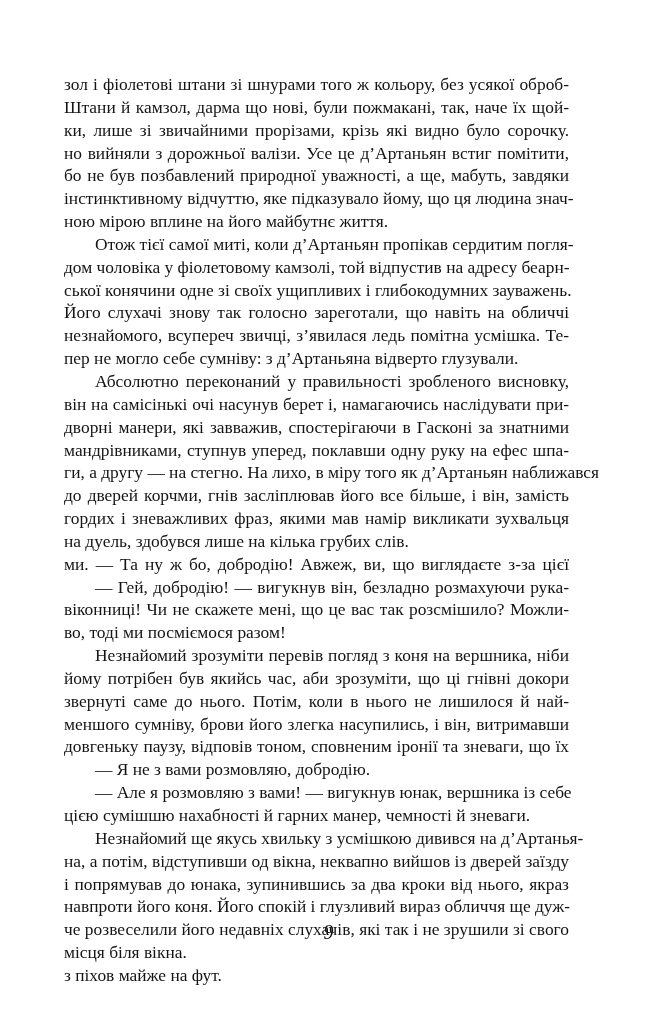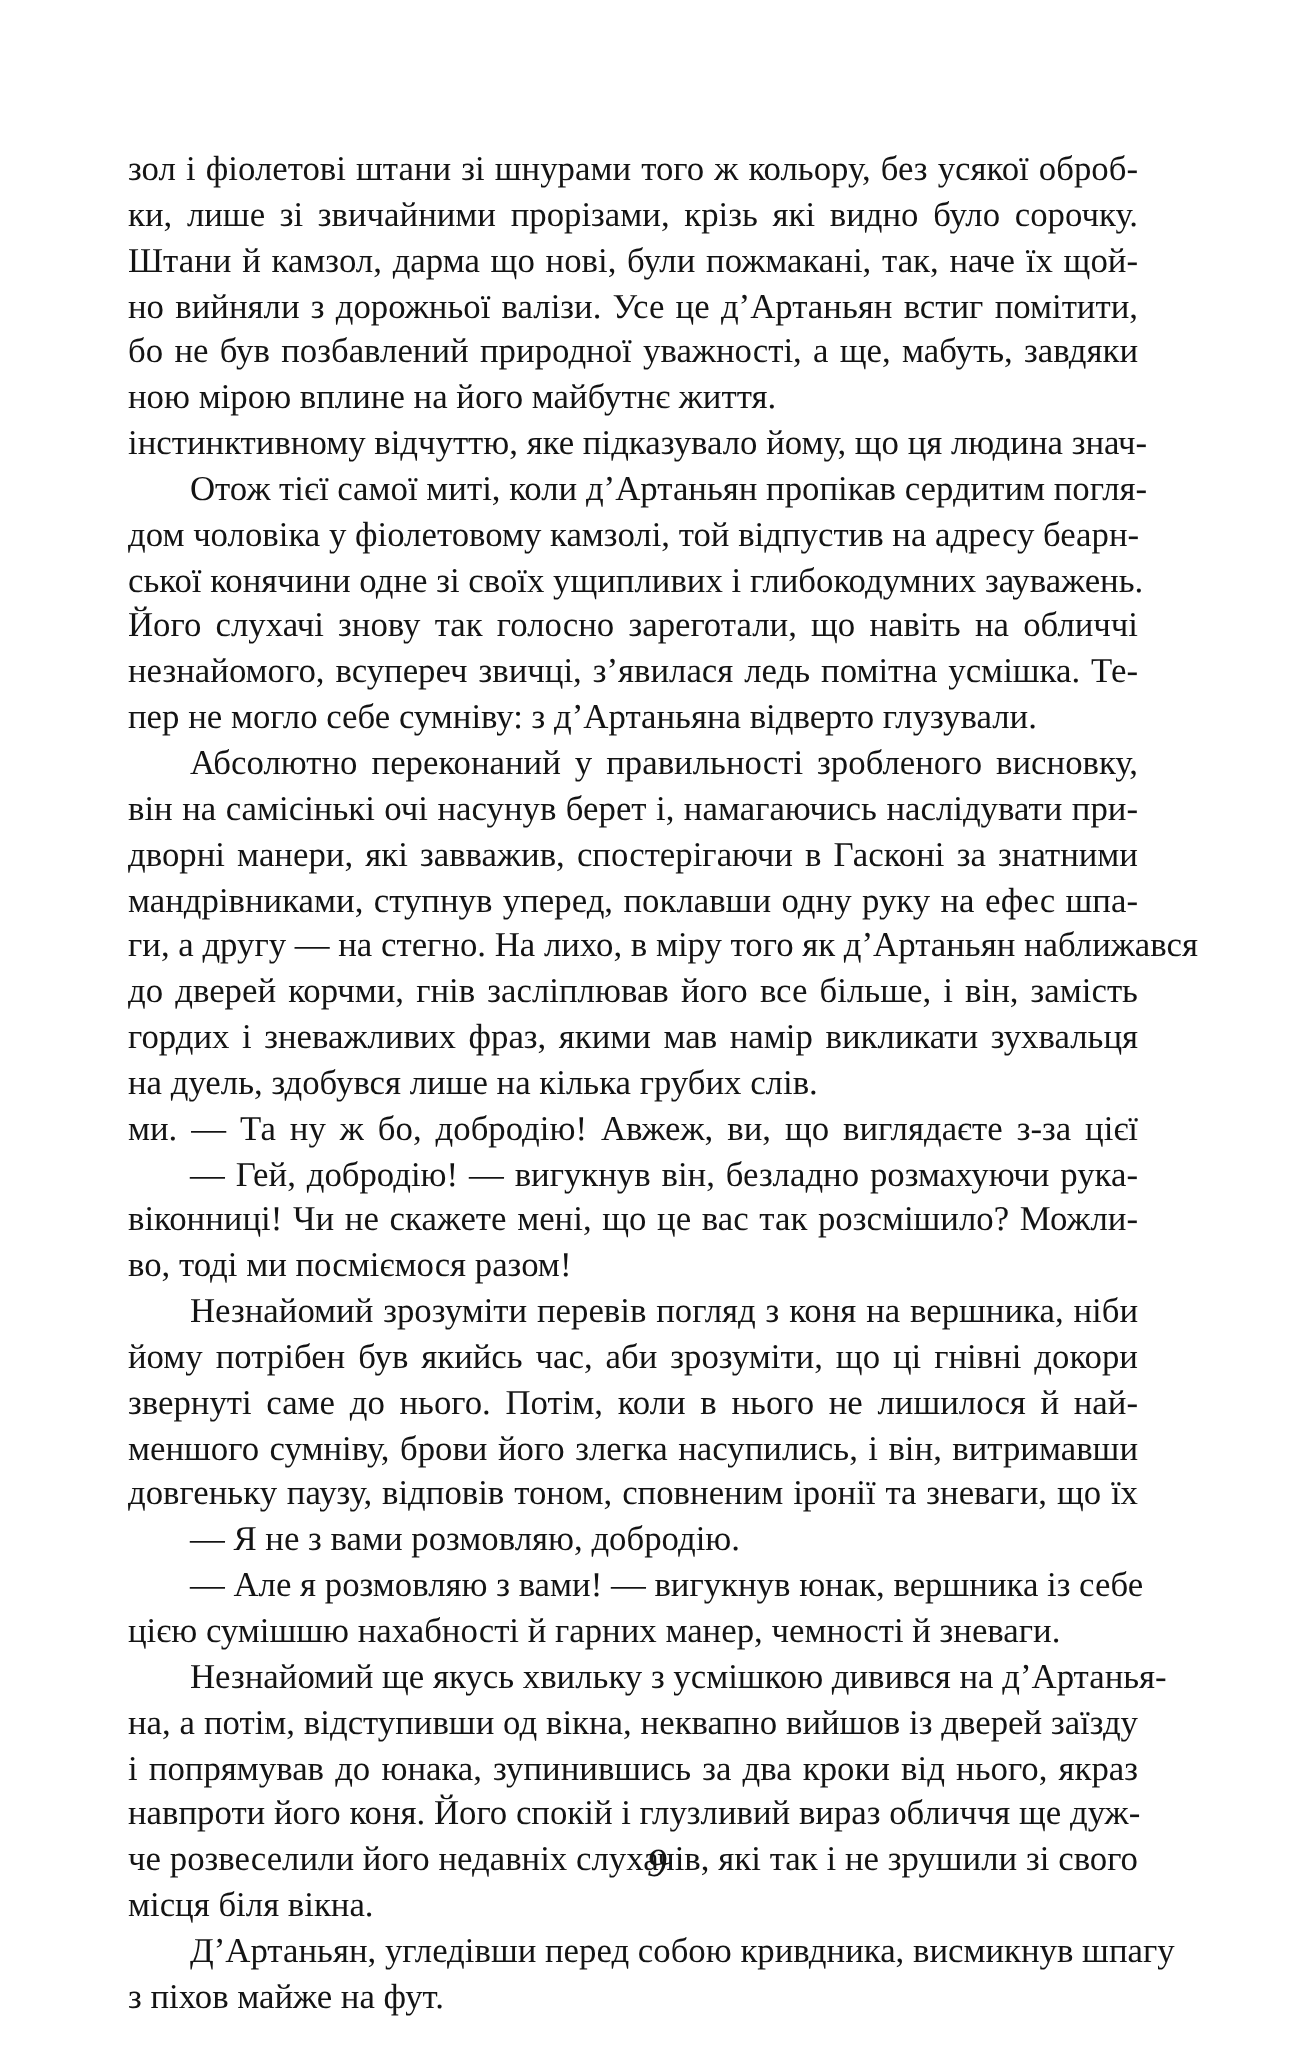--- a/index.html
+++ b/index.html
@@ -20,26 +20,26 @@
     text-align: center; font-family: "Liberation Serif", serif;
     font-style: italic; font-size: 20px; color: #141414;
   }
 </style>
 </head>
 <body>
 
 <div class="page" id="page">
     <div>
       <span class="line">зол і фіолетові штани зі шнурами того ж кольору, без усякої оброб-</span>
+      <span class="line">Штани й камзол, дарма що нові, були пожмакані, так, наче їх щой-</span>
       <span class="line">ки, лише зі звичайними прорізами, крізь які видно було сорочку.</span>
-      <span class="line">Штани й камзол, дарма що нові, були пожмакані, так, наче їх щой-</span>
       <span class="line">но вийняли з дорожньої валізи. Усе це д’Артаньян встиг помітити,</span>
       <span class="line">бо не був позбавлений природної уважності, а ще, мабуть, завдяки</span>
+      <span class="line">інстинктивному відчуттю, яке підказувало йому, що ця людина знач-</span>
       <span class="line last">ною мірою вплине на його майбутнє життя.</span>
-      <span class="line">інстинктивному відчуттю, яке підказувало йому, що ця людина знач-</span>
     </div>
     <div>
       <span class="line indent">Отож тієї самої миті, коли д’Артаньян пропікав сердитим погля-</span>
       <span class="line">дом чоловіка у фіолетовому камзолі, той відпустив на адресу беарн-</span>
       <span class="line">ської конячини одне зі своїх ущипливих і глибокодумних зауважень.</span>
       <span class="line">Його слухачі знову так голосно зареготали, що навіть на обличчі</span>
       <span class="line">незнайомого, всупереч звичці, з’явилася ледь помітна усмішка. Те-</span>
       <span class="line last">пер не могло себе сумніву: з д’Артаньяна відверто глузували.</span>
     </div>
     <div>
@@ -74,17 +74,16 @@
     </div>
     <div>
       <span class="line indent">Незнайомий ще якусь хвильку з усмішкою дивився на д’Артанья-</span>
       <span class="line">на, а потім, відступивши од вікна, неквапно вийшов із дверей заїзду</span>
       <span class="line">і попрямував до юнака, зупинившись за два кроки від нього, якраз</span>
       <span class="line">навпроти його коня. Його спокій і глузливий вираз обличчя ще дуж-</span>
       <span class="line">че розвеселили його недавніх слухачів, які так і не зрушили зі свого</span>
       <span class="line last">місця біля вікна.</span>
     </div>
     <div>
-      <span class="line indent">Д’Артаньян, угледівши перед собою кривдника, висмикнув шпагу</span>
       <span class="line last">з піхов майже на фут.</span>
     </div>
   </div>
 <div class="page-number">9</div>
 
 </body></html>

